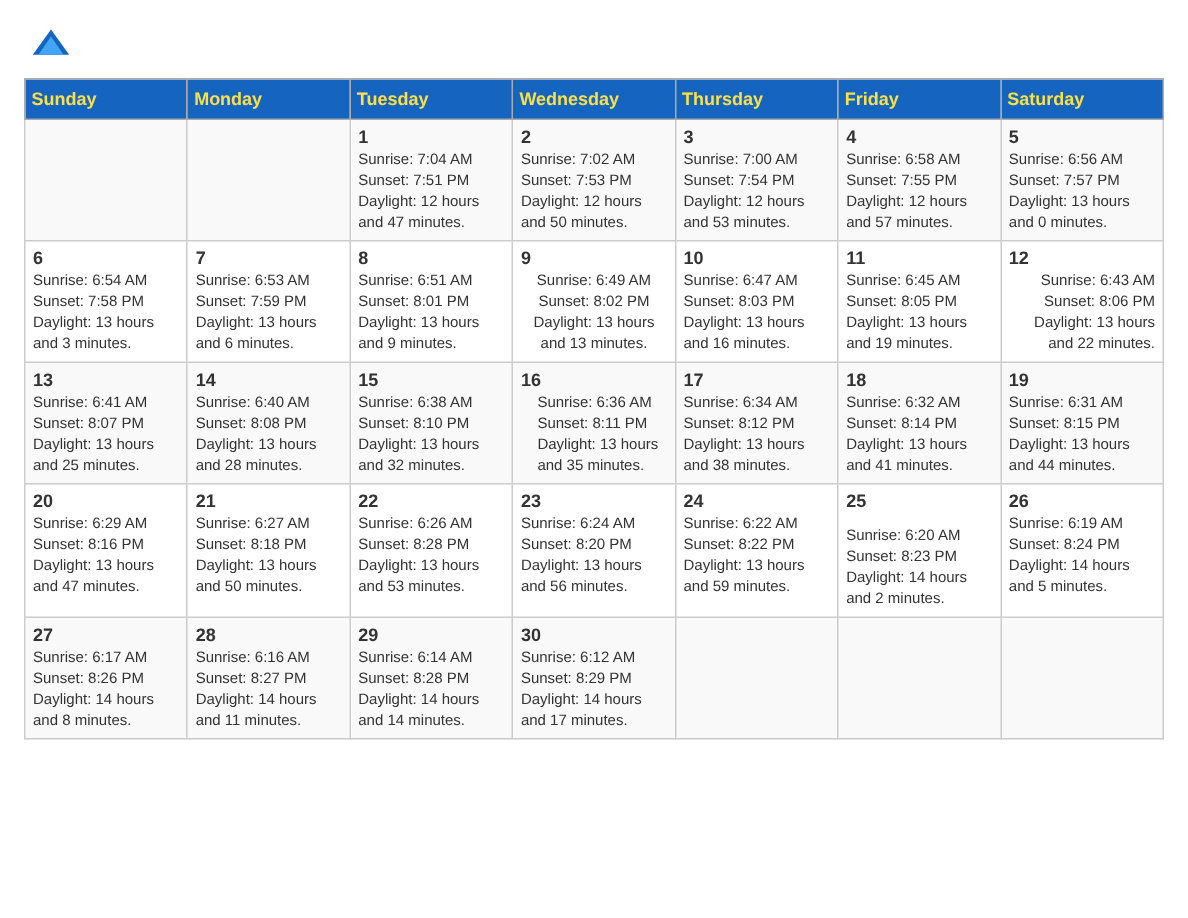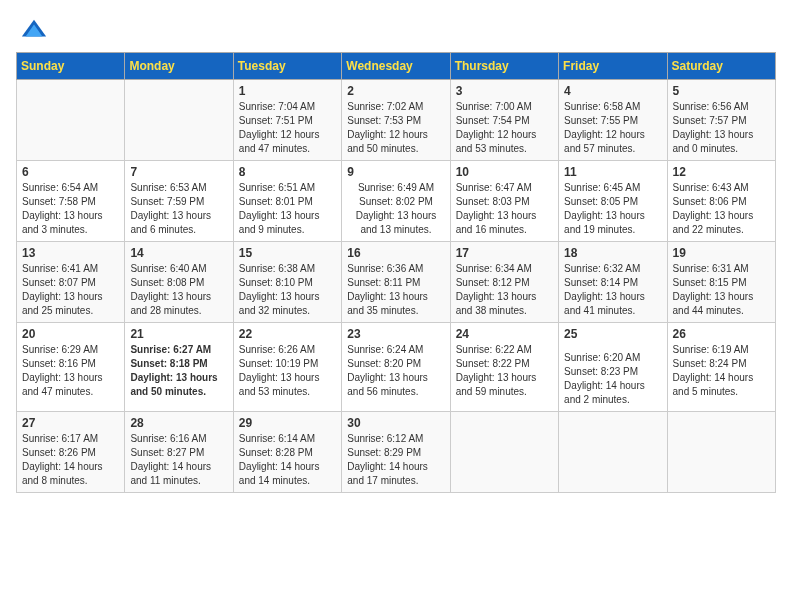--- a/index.html
+++ b/index.html
@@ -185,21 +185,21 @@
 Daylight: 13 hours and 16 minutes.</div>
         </td>
         <td>
           <span class="day-num">11</span>
           <div class="cell-info" style="white-space: pre-line;">Sunrise: 6:45 AM
 Sunset: 8:05 PM
 Daylight: 13 hours and 19 minutes.</div>
         </td>
         <td>
           <span class="day-num">12</span>
-          <div class="cell-info" style="white-space: pre-line;">Sunrise: 6:43 AM
+          <div class="cell-info" style="white-space: pre-line; text-align: right;">Sunrise: 6:43 AM
 Sunset: 8:06 PM
 Daylight: 13 hours and 22 minutes.</div>
         </td>
       </tr>
       <tr>
         <td>
           <span class="day-num">13</span>
           <div class="cell-info" style="white-space: pre-line;">Sunrise: 6:41 AM
 Sunset: 8:07 PM
 Daylight: 13 hours and 25 minutes.</div>
@@ -211,21 +211,21 @@
 Daylight: 13 hours and 28 minutes.</div>
         </td>
         <td>
           <span class="day-num">15</span>
           <div class="cell-info" style="white-space: pre-line;">Sunrise: 6:38 AM
 Sunset: 8:10 PM
 Daylight: 13 hours and 32 minutes.</div>
         </td>
         <td>
           <span class="day-num">16</span>
-          <div class="cell-info" style="white-space: pre-line;">Sunrise: 6:36 AM
+          <div class="cell-info" style="white-space: pre-line; margin-left: 11px;">Sunrise: 6:36 AM
 Sunset: 8:11 PM
 Daylight: 13 hours and 35 minutes.</div>
         </td>
         <td>
           <span class="day-num">17</span>
           <div class="cell-info" style="white-space: pre-line;">Sunrise: 6:34 AM
 Sunset: 8:12 PM
 Daylight: 13 hours and 38 minutes.</div>
         </td>
         <td>
@@ -243,28 +243,28 @@
       </tr>
       <tr>
         <td>
           <span class="day-num">20</span>
           <div class="cell-info" style="white-space: pre-line;">Sunrise: 6:29 AM
 Sunset: 8:16 PM
 Daylight: 13 hours and 47 minutes.</div>
         </td>
         <td>
           <span class="day-num">21</span>
-          <div class="cell-info" style="white-space: pre-line; font-weight: bold;">Sunrise: 6:27 AM
+          <div class="cell-info" style="white-space: pre-line;">Sunrise: 6:27 AM
 Sunset: 8:18 PM
 Daylight: 13 hours and 50 minutes.</div>
         </td>
         <td>
           <span class="day-num">22</span>
           <div class="cell-info" style="white-space: pre-line;">Sunrise: 6:26 AM
-Sunset: 10:19 PM
+Sunset: 8:28 PM
 Daylight: 13 hours and 53 minutes.</div>
         </td>
         <td>
           <span class="day-num">23</span>
           <div class="cell-info" style="white-space: pre-line;">Sunrise: 6:24 AM
 Sunset: 8:20 PM
 Daylight: 13 hours and 56 minutes.</div>
         </td>
         <td>
           <span class="day-num">24</span>

